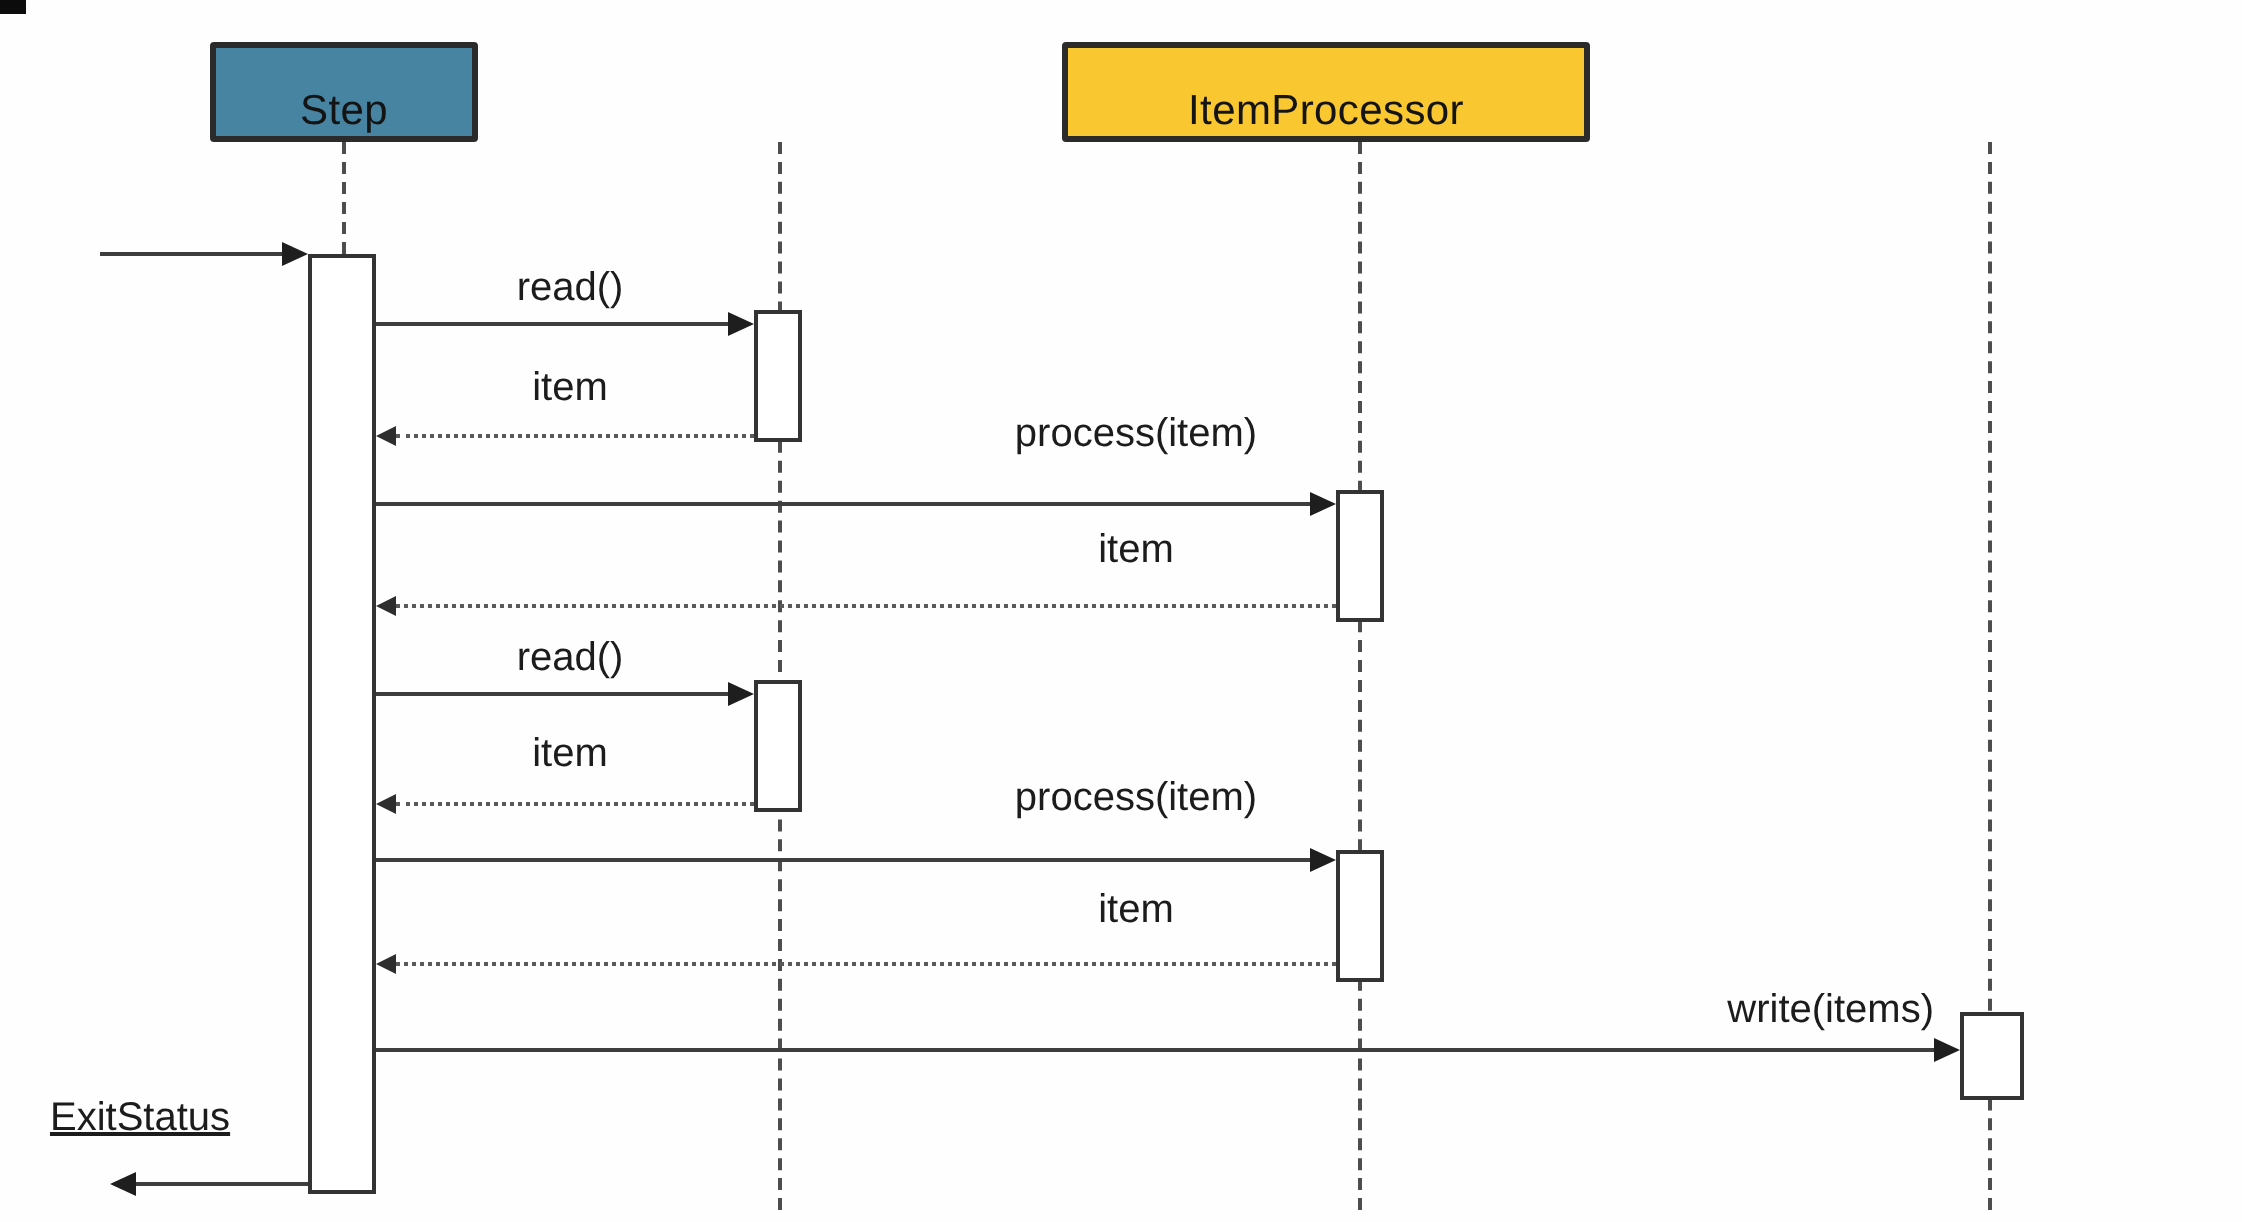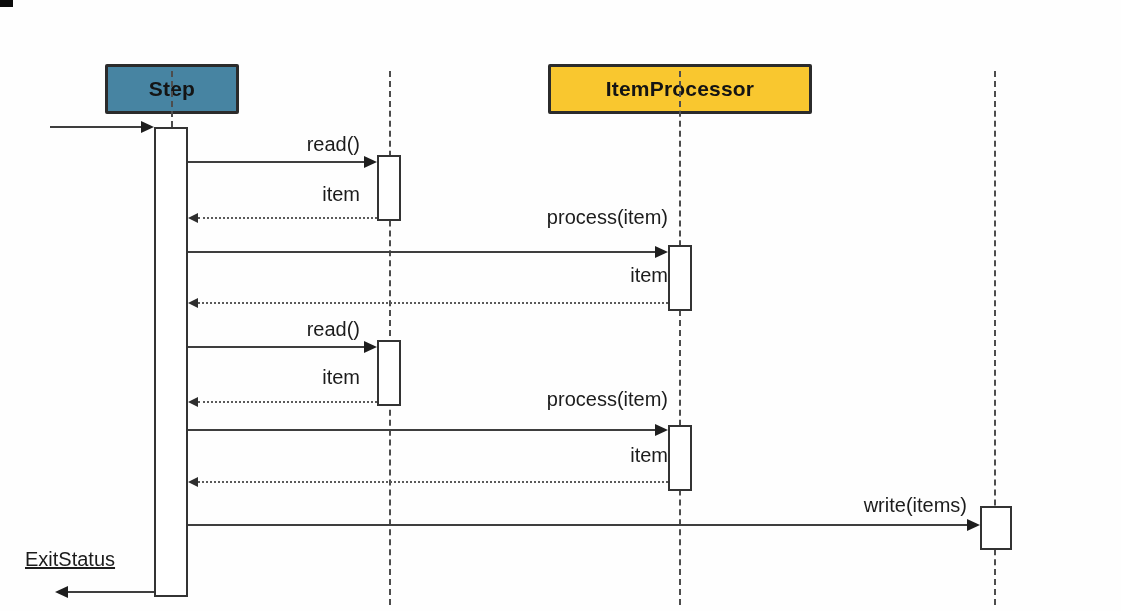--- a/index.html
+++ b/index.html
@@ -6,23 +6,23 @@
   .canvas {
     position:relative; width:1121px; height:611px;
     background:#fefefe; overflow:hidden;
     font-family:"Liberation Sans", sans-serif;
   }
   .corner-artifact { position:absolute; left:0; top:0; width:13px; height:7px; background:#0c0c0c; }
 
   .participant {
     position:absolute; top:21px; height:50px;
     border:3px solid #2b2b2b; border-radius:2px;
-    display:flex; align-items:center; justify-content:center;
-    font-weight:bold; font-size:21px; color:#141414;
-    box-sizing:border-box; letter-spacing:0.2px;margin-top:43px;
+    display:flex; align-items:flex-end; justify-content:center;
+    font-weight:normal; font-size:21px; color:#141414;
+    box-sizing:border-box; letter-spacing:0.2px;
   }
   .lifeline { position:absolute; width:0; border-left:2px dashed #4d4d4d; }
   .activation {
     position:absolute; background:#ffffff;
     border:2px solid #333333; box-sizing:border-box;
   }
   .msg-line { position:absolute; height:0; }
   .msg-line.solid  { border-top:2px solid #3e3e3e; }
   .msg-line.dotted { border-top:2px dotted #5a5a5a; }
   .head { position:absolute; width:0; height:0; }
@@ -32,34 +32,34 @@
   }
   .head.left {
     border-top:6px solid transparent; border-bottom:6px solid transparent;
     border-right:13px solid #1e1e1e;
   }
   .head.small-left {
     border-top:5px solid transparent; border-bottom:5px solid transparent;
     border-right:10px solid #2e2e2e;
   }
   .msg-label { position:absolute; font-size:20px; color:#1c1c1c; white-space:nowrap; }
-  .msg-label.center { text-align:right; }
+  .msg-label.center { text-align:center; }
   .msg-label.right  { text-align:right; }
 </style>
 </head>
 <body>
 
 <div class="canvas">
 
   <div class="corner-artifact"></div>
 
   <div class="participant" style="left: 105px; width: 134px; background: rgb(71, 132, 162);">
     <span>Step</span>
   </div>
-  <div class="participant" style="left: 548px; width: 264px; background: rgb(249, 199, 47);">
+  <div class="participant" style="left: 531px; width: 264px; background: rgb(249, 199, 47);">
     <span>ItemProcessor</span>
   </div>
 
   <div class="lifeline" style="left:171px; top:71px; height:56px;"></div>
   <div class="lifeline" style="left:389px; top:71px; height:534px;"></div>
   <div class="lifeline" style="left:679px; top:71px; height:534px;"></div>
   <div class="lifeline" style="left:994px; top:71px; height:534px;"></div>
 
   <div class="activation" style="left:154px; top:127px; width:34px; height:470px;"></div>
   <div class="activation" style="left:377px; top:155px; width:24px; height:66px;"></div>

